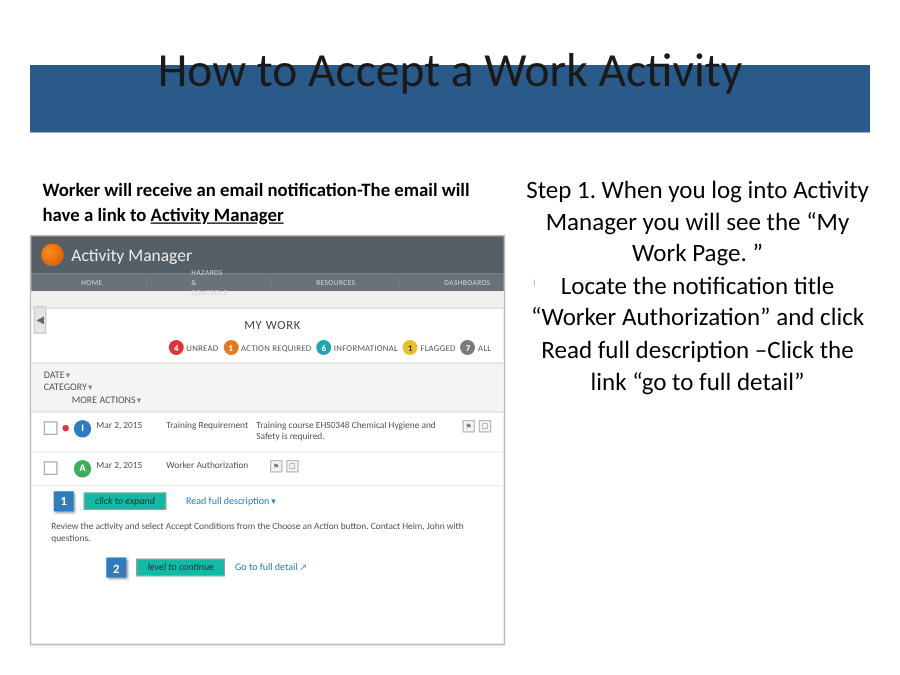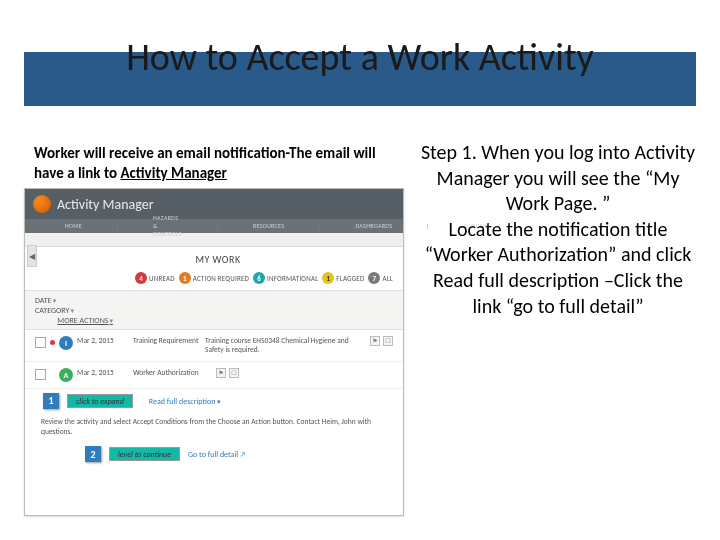--- a/index.html
+++ b/index.html
@@ -18,21 +18,21 @@
   .ss-nav span { color:#d0d3d5; font-size:6px; letter-spacing:0.3px;padding-left:32px; }
   .ss-nav .sep { color:#888; }
   .ss-sub { background:#f0f0ee; border-bottom:1px solid #ddd; height:14px; }
   .mywork { padding:6px 10px 2px 18px; font-size:10px; color:#444; letter-spacing:0.5px;text-align:center; }
   .prev-arrow { position:absolute; left:2px; top:56px; width:10px; height:22px; background:#e4e4e4; border:1px solid #ccc; display:flex; align-items:center; justify-content:center; font-size:8px; color:#666; }
   .filters { display:flex; gap:4px; justify-content:flex-end; padding:4px 10px 6px 10px; font-size:7px; color:#555; letter-spacing:0.2px; }
   .pill { display:inline-flex; align-items:center; gap:2px; }
   .dot { width:12px; height:12px; border-radius:50%; color:#fff; font-size:7px; display:inline-flex; align-items:center; justify-content:center; font-weight:700; }
   .d-red{background:#d9363e;} .d-orange{background:#e07b1e;} .d-teal{background:#1fa7b0;} .d-yellow{background:#e6c21f;color:#333;} .d-grey{background:#7a7a7a;}
   .table-head { display:flex; background:#f4f4f2; border-top:1px solid #ddd; border-bottom:1px solid #ddd; font-size:8px; color:#555; padding:4px 10px;flex-direction:column; }
-  .th-check{width:28px;} .th-date{width:70px;} .th-cat{width:80px;} .th-grow{flex:1;} .th-more{width:78px; text-align:right;text-decoration:underline;}
+  .th-check{width:28px;} .th-date{width:70px;} .th-cat{width:80px;} .th-grow{flex:1;} .th-more{width:78px; text-align:right;}
   .chev{font-size:7px; color:#888; margin-left:1px;}
   .row { display:flex; padding:6px 10px; border-bottom:1px solid #eee; font-size:7.5px; color:#555; align-items:flex-start; }
   .cb { width:11px; height:11px; border:1px solid #aaa; background:#fff; margin-top:1px; }
   .rdot { width:5px; height:5px; border-radius:50%; margin:4px 4px 0 4px; }
   .av { width:14px; height:14px; border-radius:50%; color:#fff; font-size:8px; font-weight:700; display:flex; align-items:center; justify-content:center; margin-right:4px; }
   .av-blue{background:#2f7dbd;} .av-green{background:#3fae5a;}
   .rc-date{width:56px;} .rc-cat{width:72px;} .rc-desc{flex:1; line-height:1.25;} .rc-act{width:34px; display:flex; gap:3px; justify-content:flex-end;}
   .mini-icon{width:10px; height:10px; border:1px solid #bbb; background:#f4f4f4; font-size:6px; display:flex; align-items:center; justify-content:center; color:#777;}
   .callout-box { background:#14b8a6; border:1px solid #999; padding:1px 8px; font-size:8px; color:#333; display:inline-block;font-style:italic; }
   .num-box { width:16px; height:16px; background:#2f7dbd; color:#fff; font-size:10px; font-weight:700; display:inline-flex; align-items:center; justify-content:center; box-shadow:1px 1px 2px rgba(0,0,0,0.4); }

